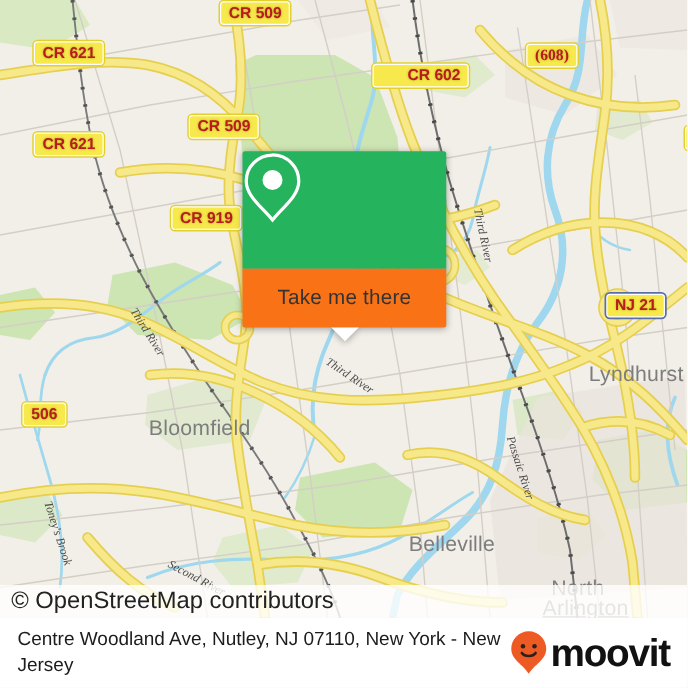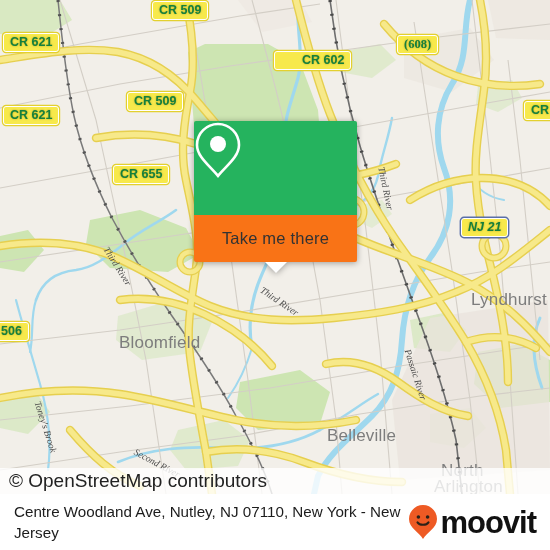--- a/index.html
+++ b/index.html
@@ -12,25 +12,25 @@
   #map svg{position:absolute;left:0;top:0;}
 
   
   .place{position:absolute;color:#7d7d7d;font-size:17px;line-height:17px;
          letter-spacing:.2px;white-space:nowrap;font-family:"Liberation Sans",sans-serif;}
   .river{position:absolute;color:#4b4b4b;font-size:9.5px;white-space:nowrap;
          font-style:italic;font-family:"Liberation Serif",serif;}
 
   
   .shield{position:absolute;background:#F7E94B;border:1.4px solid #fff;
-          border-radius:3px;color:#15803d;font-size:12.5px;font-weight:bold;
+          border-radius:3px;color:#b91c1c;font-size:12.5px;font-weight:bold;
           padding:1px 6px 2px 6px;white-space:nowrap;
           box-shadow:0 0 0 1.2px #E3D02F;
           text-shadow:0 0 2px rgba(120,100,0,.55);
-          font-family:"Liberation Sans",sans-serif;line-height:14px;}
+          font-family:"Liberation Sans",sans-serif;line-height:14px;margin-left:24px;}
   .shield.nj{box-shadow:0 0 0 1.4px #5a6fa8;}
 
   
   #attrib{position:absolute;left:0;bottom:0;height:26px;width:100%;
           background:rgba(255,255,255,.80);color:#222;font-size:19px;
           line-height:26px;padding-left:9px;box-sizing:border-box;
           font-family:"Liberation Sans",sans-serif;}
 
   
   #popup{position:absolute;left:194px;top:121px;width:163px;
@@ -201,38 +201,38 @@
             <circle cx="494" cy="246" r="12"></circle>
           </g>
         </g>
       </g>
     </svg>
 
     <div class="place" style="left:471px;top:291px;">Lyndhurst</div>
     <div class="place" style="left:119px;top:334px;">Bloomfield</div>
     <div class="place" style="left:327px;top:427px;">Belleville</div>
     <div class="place" style="left:441px;top:462px;">North</div>
-    <div class="place" style="left:434px;top:478px;">Arlington</div>
+    <div class="place" style="left:434px;top:478px;text-decoration:underline;">Arlington</div>
 
     <div class="river" style="left:110px;top:245px;transform:rotate(58deg);transform-origin:0 0;">Third River</div>
     <div class="river" style="left:264px;top:285px;transform:rotate(34deg);transform-origin:0 0;">Third River</div>
     <div class="river" style="left:386px;top:166px;transform:rotate(78deg);transform-origin:0 0;">Third River</div>
     <div class="river" style="left:137px;top:447px;transform:rotate(28deg);transform-origin:0 0;">Second River</div>
     <div class="river" style="left:42px;top:400px;transform:rotate(72deg);transform-origin:0 0;">Toney's Brook</div>
     <div class="river" style="left:412px;top:348px;transform:rotate(72deg);transform-origin:0 0;">Passaic River</div>
 
     <div class="shield" style="left:152px;top:1px;">CR 509</div>
     <div class="shield" style="left:3px;top:33px;">CR 621</div>
     <div class="shield" style="left:274px;top:51px;padding-left:27px;">CR 602</div>
     <div class="shield" style="left:397px;top:35px;font-family:Liberation Serif, serif;">(608)</div>
     <div class="shield" style="left:127px;top:92px;">CR 509</div>
     <div class="shield" style="left:3px;top:106px;">CR 621</div>
     <div class="shield" style="left:524px;top:101px;">CR 5</div>
-    <div class="shield" style="left:113px;top:165px;">CR 655</div>
-    <div class="shield nj" style="left:461px;top:218px;font-style:italic;">NJ 21</div>
+    <div class="shield" style="left:113px;top:165px;">CR 919</div>
+    <div class="shield nj" style="left:461px;top:235px;">NJ 21</div>
     <div class="shield" style="left:-6px;top:322px;">506</div>
 
     <div id="popup">
       <div id="popup-head">
         <svg width="48" height="58" viewBox="0 0 48 58">
           <path d="M24 3 C12.4 3 3 12.4 3 24 C3 36 16 45 24 55 C32 45 45 36 45 24 C45 12.4 35.6 3 24 3 Z" fill="none" stroke="#ffffff" stroke-width="2.6"></path>
           <circle cx="24" cy="23" r="8" fill="#ffffff"></circle>
         </svg>
       </div>
       <div id="popup-foot">

